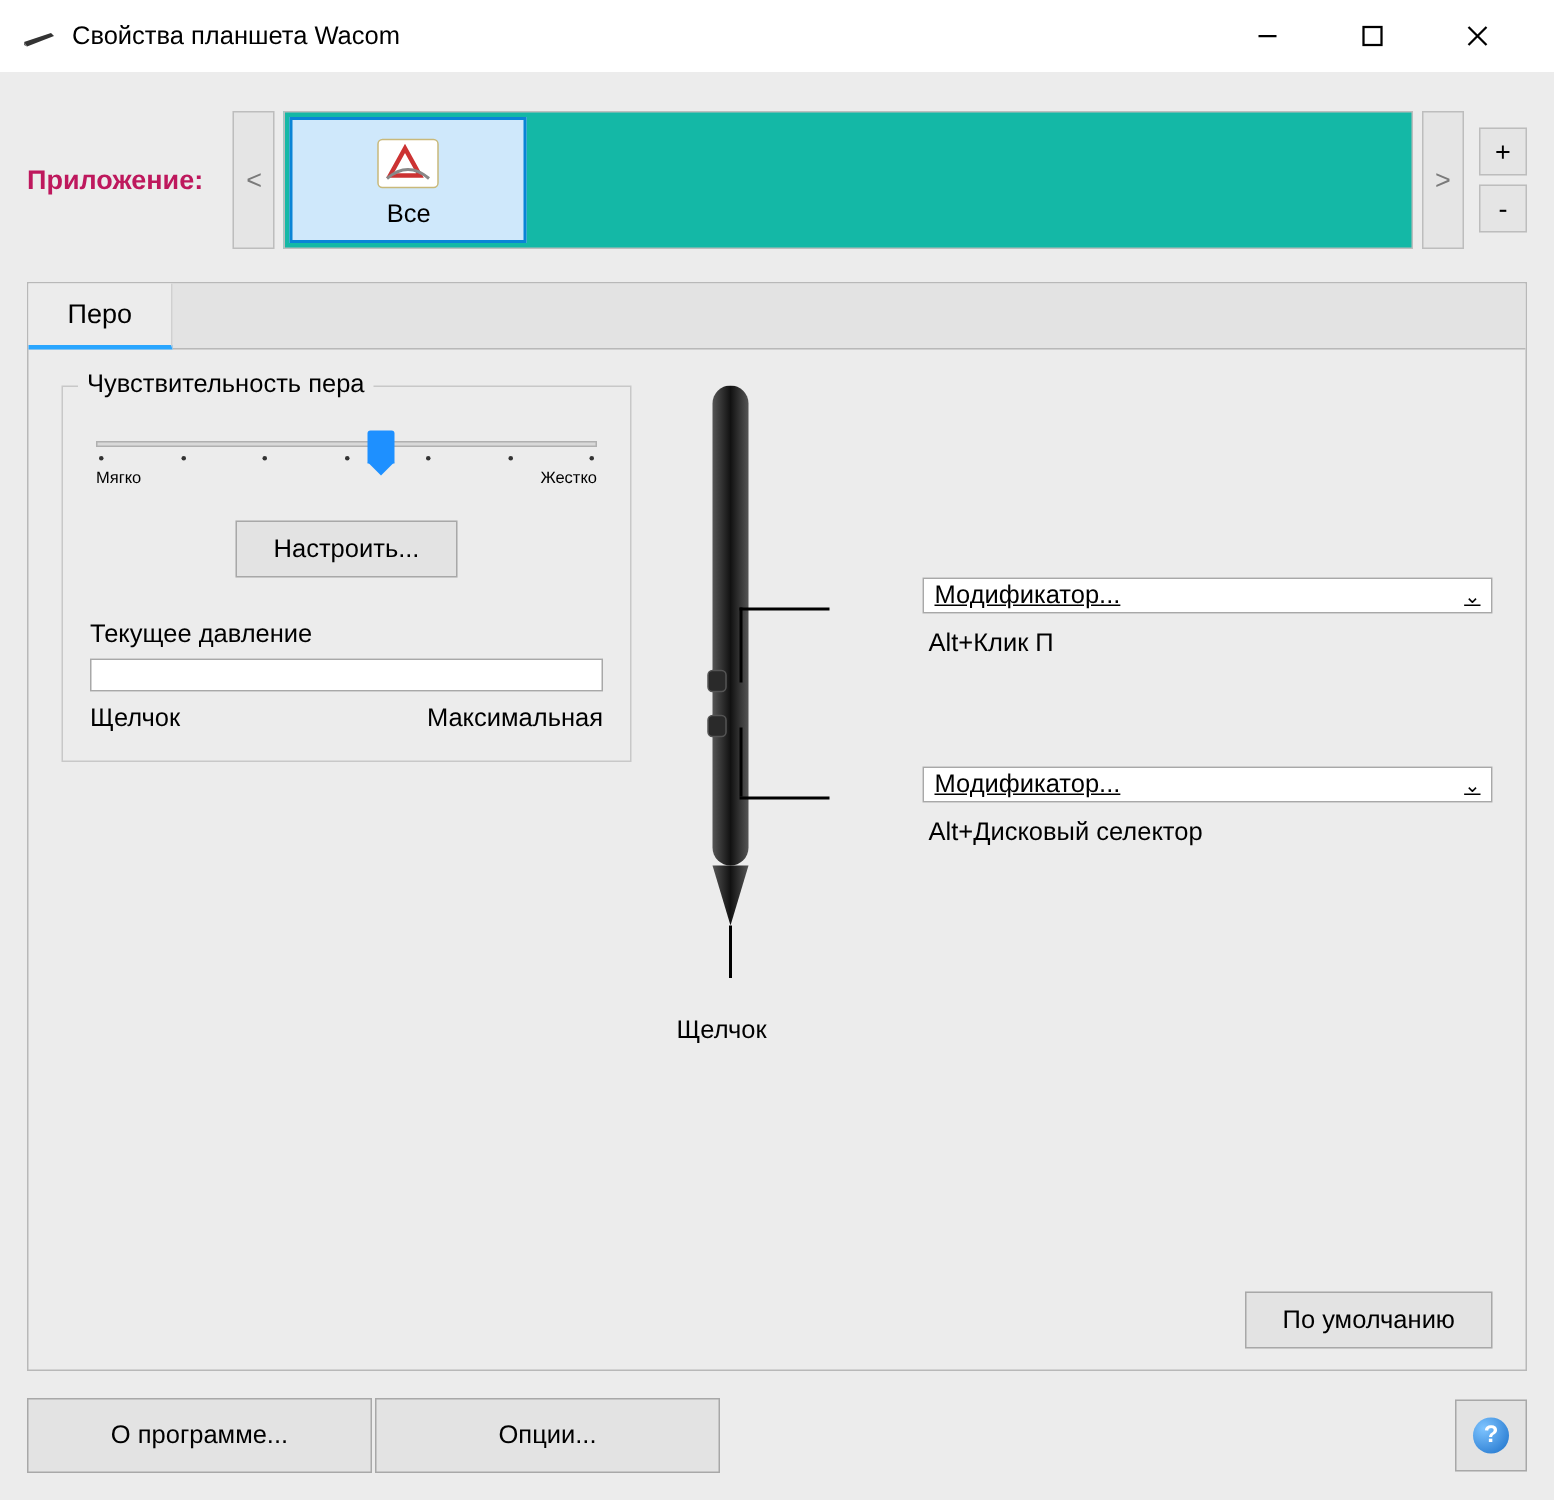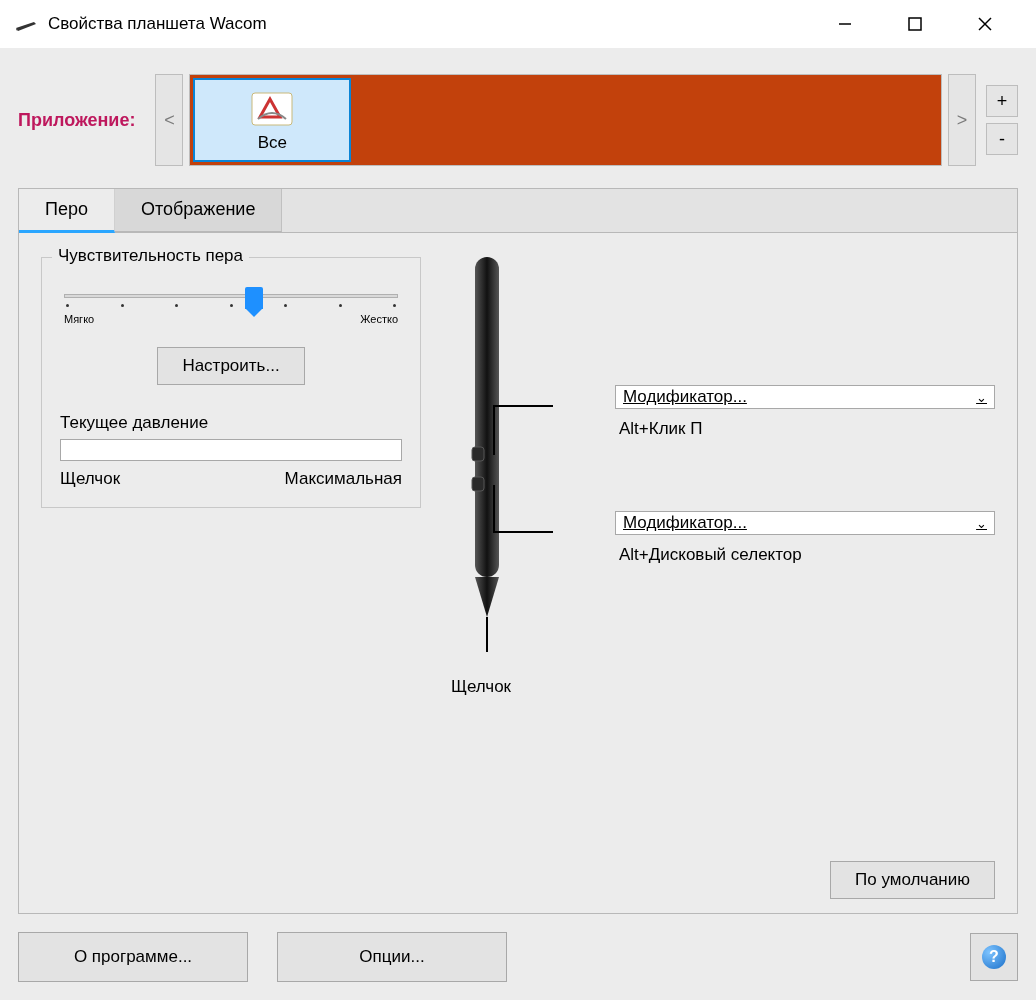--- a/index.html
+++ b/index.html
@@ -10,21 +10,21 @@
 .titlebar-text { font-size: 17px; color: #000; flex: 1; }
 .winbtns { display: flex; height: 48px; }
 .winbtn { width: 70px; height: 48px; display: flex; align-items: center; justify-content: center; background: transparent; border: none; font-size: 18px; }
 .winbtn svg { width: 16px; height: 16px; }
 
 .app-body { background: #ececec; padding: 10px 18px 18px 18px; height: 952px; display: flex; flex-direction: column; }
 
 .app-row { display: flex; align-items: center; margin: 16px 0 22px 0; gap: 6px; }
 .app-label { font-size: 18px; color: #be185d; margin-right: 14px; font-weight: bold; }
 .app-nav-btn { width: 28px; height: 92px; background: #e5e5e5; border: 1px solid #bdbdbd; color: #7a7a7a; font-size: 18px; display:flex; align-items:center; justify-content:center; }
-.app-strip { flex: 1; height: 92px; background: #c2410c; border: 1px solid #bdbdbd; display: flex; align-items: stretch; padding: 3px; }
+.app-strip { flex: 1; height: 92px; background: #14b8a6; border: 1px solid #bdbdbd; display: flex; align-items: stretch; padding: 3px; }
 .app-item { width: 158px; border: 2px solid #0a84d6; background: #cfe8fb; display: flex; flex-direction: column; align-items: center; justify-content: center; }
 .app-item-label { font-size: 17px; margin-top: 2px; }
 .app-side-btns { display:flex; flex-direction:column; gap:6px; margin-left:4px; }
 .app-sm-btn { width: 32px; height: 32px; background: #e5e5e5; border: 1px solid #bdbdbd; font-size: 18px; display:flex; align-items:center; justify-content:center; }
 
 .panel { flex: 1; background: #ececec; border: 1px solid #b8b8b8; display: flex; flex-direction: column; }
 .tabs { display: flex; background: #e3e3e3; border-bottom: 1px solid #b8b8b8; }
 .tab { padding: 10px 26px; font-size: 18px; color: #000; border-right: 1px solid transparent; cursor: default; }
 .tab.active { background: #ececec; border-bottom: 3px solid #2aa6ff; margin-bottom: -1px; border-right: 1px solid #d0d0d0; }
 .tab.inactive { background: #d8d8d8; border-right: 1px solid #c0c0c0; border-bottom: 1px solid #b8b8b8; }
@@ -60,21 +60,21 @@
 .btn-map2 { position: absolute; right: 0; top: 254px; width: 380px; }
 .dropdown { width: 100%; height: 24px; background: #fff; border: 1px solid #a8a8a8; display: flex; align-items: center; justify-content: space-between; padding: 0 7px; font-size: 17px; text-decoration: underline; }
 .chev { font-size: 13px; }
 .dd-sub { font-size: 17px; margin-top: 10px; padding-left: 4px; }
 
 .connector { position: absolute; border-top: 2px solid #000; }
 .connector-v { position: absolute; border-left: 2px solid #000; }
 
 .default-btn-row { display:flex; justify-content:flex-end; margin-top: auto; padding-top: 20px; }
 
-.bottom-row { display: flex; gap: 29px; margin-top: 18px; align-items: center; }
+.bottom-row { display: flex; gap: 2px; margin-top: 18px; align-items: center; }
 .bottom-row .btn { width: 230px; height: 50px; }
 .help-btn { margin-left: auto; width: 48px; height: 48px; border: 1px solid #a8a8a8; background: #e3e3e3; display:flex; align-items:center; justify-content:center; }
 .help-icon { width: 24px; height: 24px; background: radial-gradient(circle at 30% 30%, #7ec4ff, #1a6fc9); border-radius: 50%; color: #fff; font-weight: bold; display:flex; align-items:center; justify-content:center; font-size: 16px; }
 </style>
 </head>
 <body>
 
 <div class="titlebar">
   <span class="titlebar-icon">
     <svg viewBox="0 0 24 16">
@@ -121,21 +121,20 @@
     <button class="app-nav-btn">&gt;</button>
     <div class="app-side-btns">
       <button class="app-sm-btn">+</button>
       <button class="app-sm-btn">-</button>
     </div>
   </div>
 
   <div class="panel">
     <div class="tabs">
       <div class="tab active">Перо</div>
-      <div class="tab inactive">Отображение</div>
     </div>
 
     <div class="tab-content">
       <div class="content-row">
 
         <div class="left-col">
 
           <div class="groupbox">
             <span class="groupbox-title">Чувствительность пера</span>
             <div class="slider-wrap">

